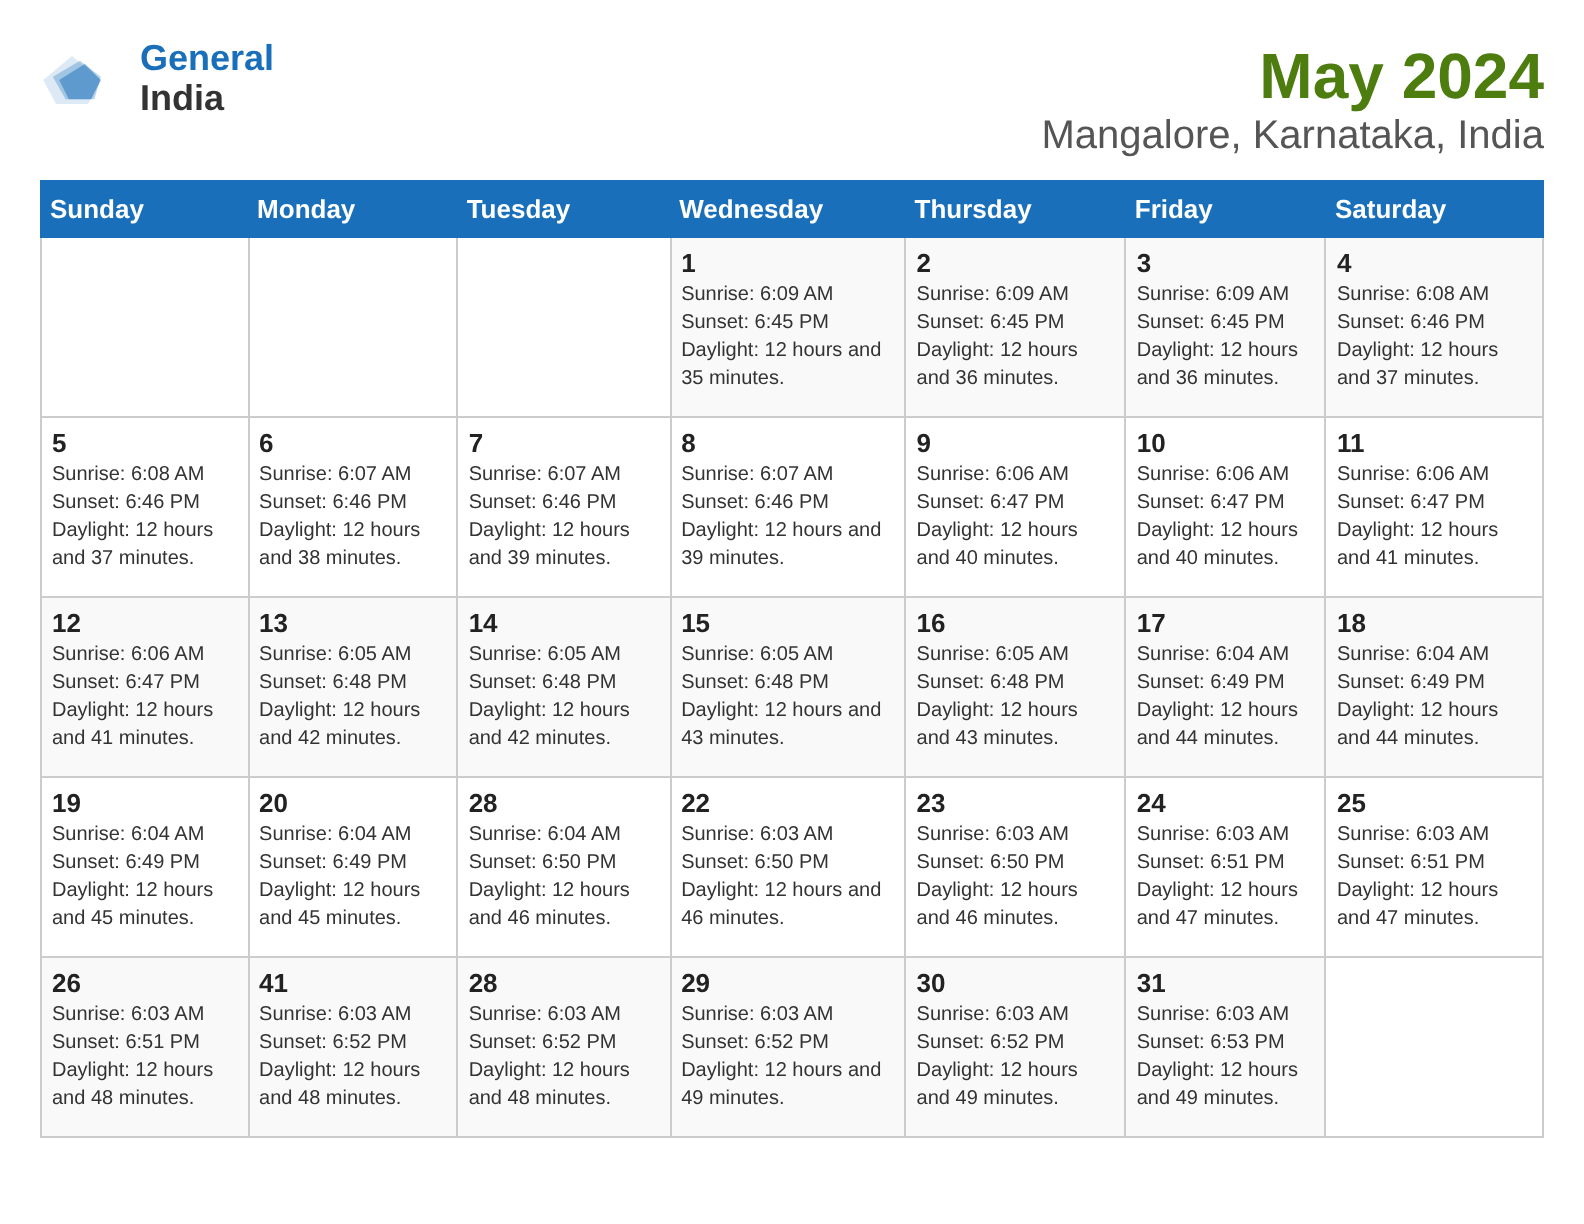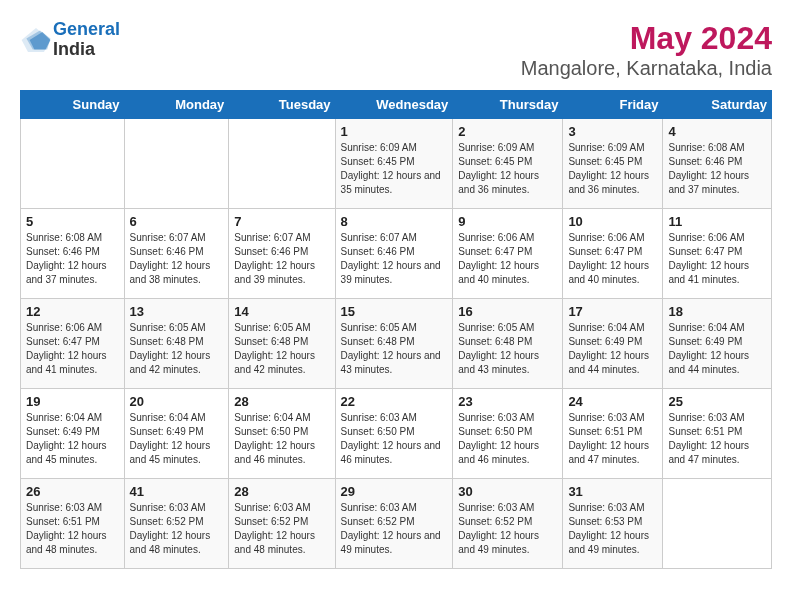--- a/index.html
+++ b/index.html
@@ -12,57 +12,57 @@
     }
     .header {
       display: flex;
       justify-content: space-between;
       align-items: flex-start;
       margin-bottom: 10px;
     }
     .logo {
       display: flex;
       align-items: center;
-      gap: 1px;
+      gap: 18px;
     }
     .logo-text {
       font-size: 18px;
       font-weight: bold;
       color: #333;
       line-height: 1.1;
     }
     .logo-text span {
       color: #1a6fba;
     }
     .logo-icon {
       width: 32px;
       height: 32px;
     }
     .title-block {
       text-align: right;
     }
     .main-title {
       font-size: 32px;
       font-weight: bold;
-      color: #be185d;
+      color: #4d7c0f;
     }
     .subtitle {
       font-size: 20px;
       color: #555;
     }
     table {
       width: 100%;
       border-collapse: collapse;
       font-size: 11px;
     }
     thead tr th {
       background-color: #1a6fba;
       color: #fff;
       padding: 6px 4px;
-      text-align: right;
+      text-align: left;
       font-size: 13px;
       font-weight: bold;
       border: 1px solid #1a6fba;
     }
     tbody tr td {
       border: 1px solid #ccc;
       padding: 5px 5px 5px 5px;
       vertical-align: top;
       min-height: 80px;
       height: 90px;

